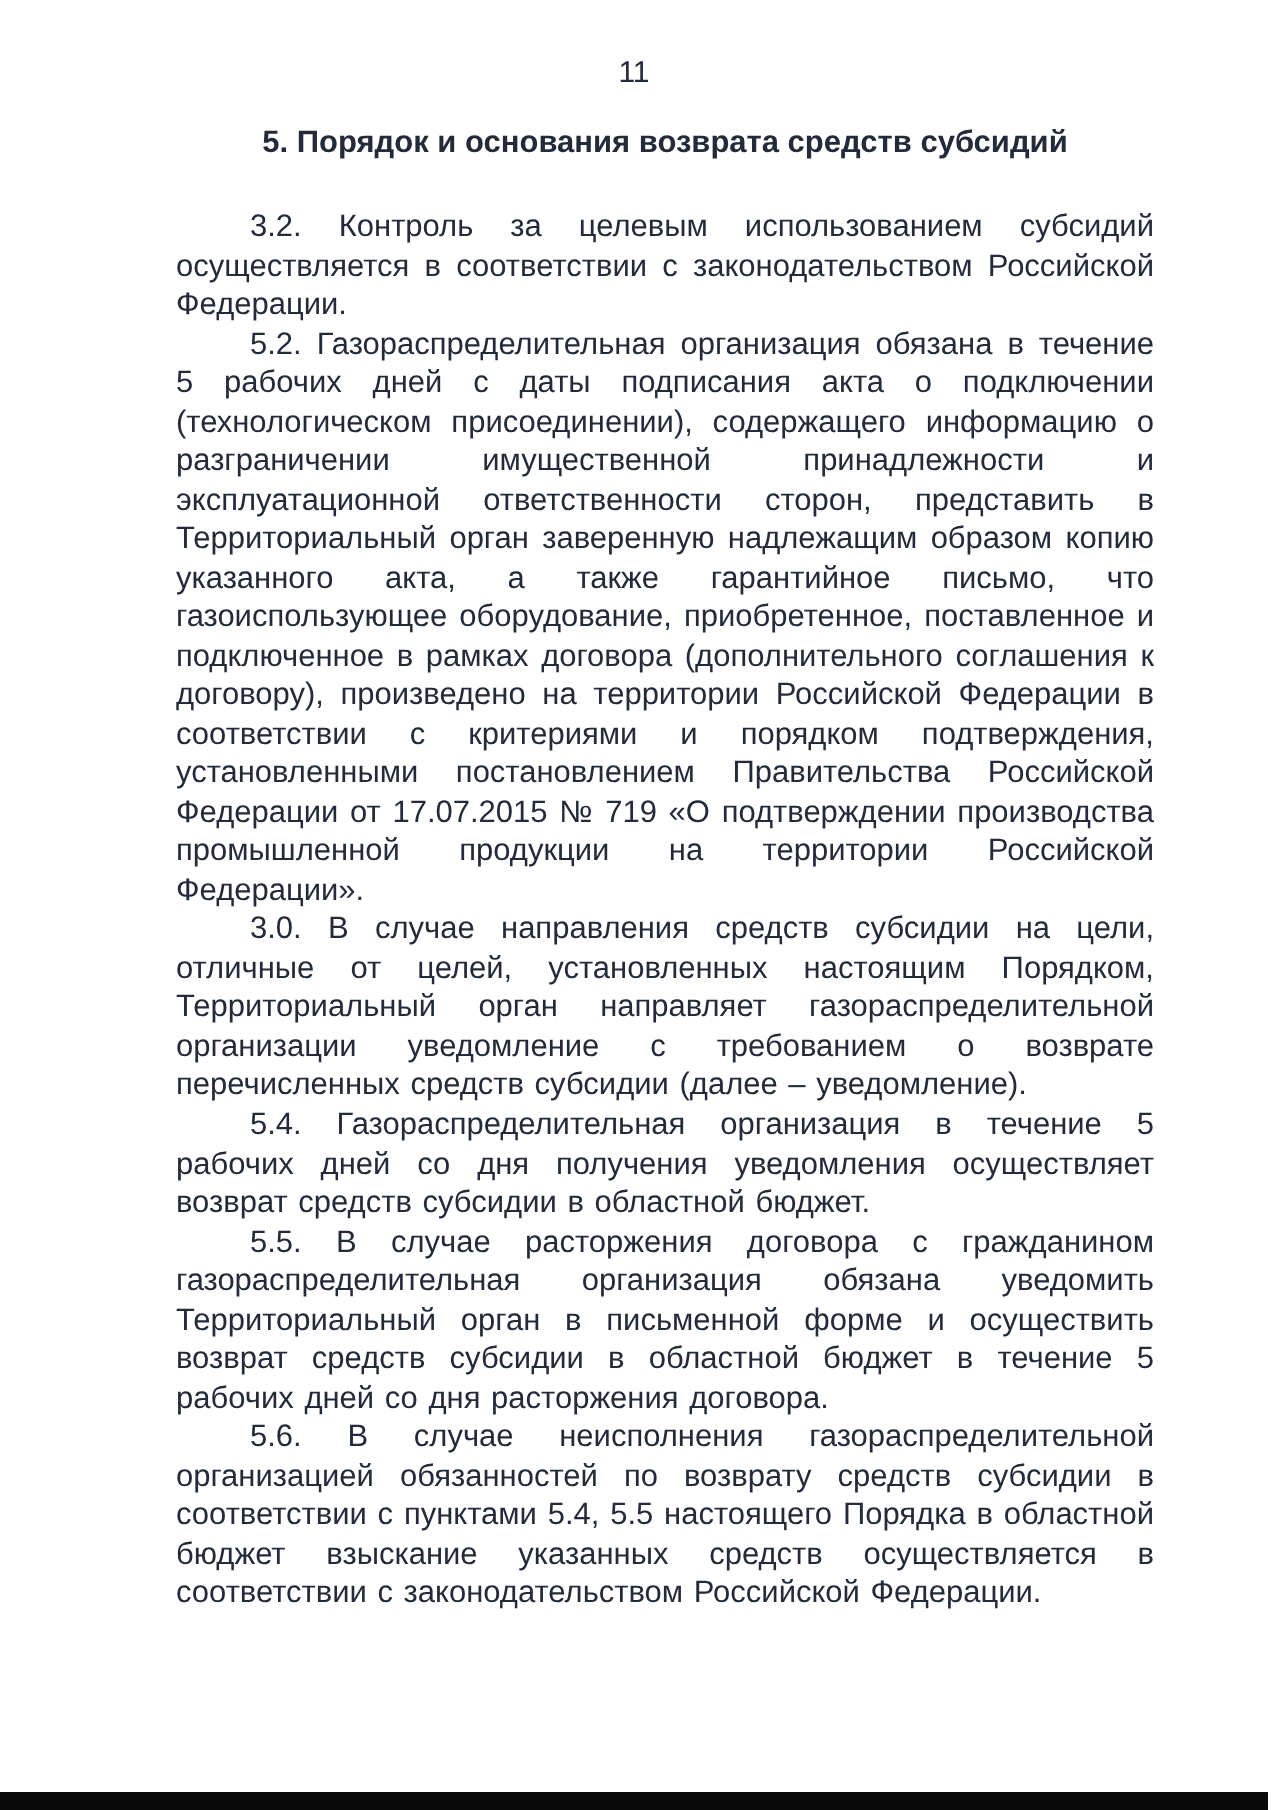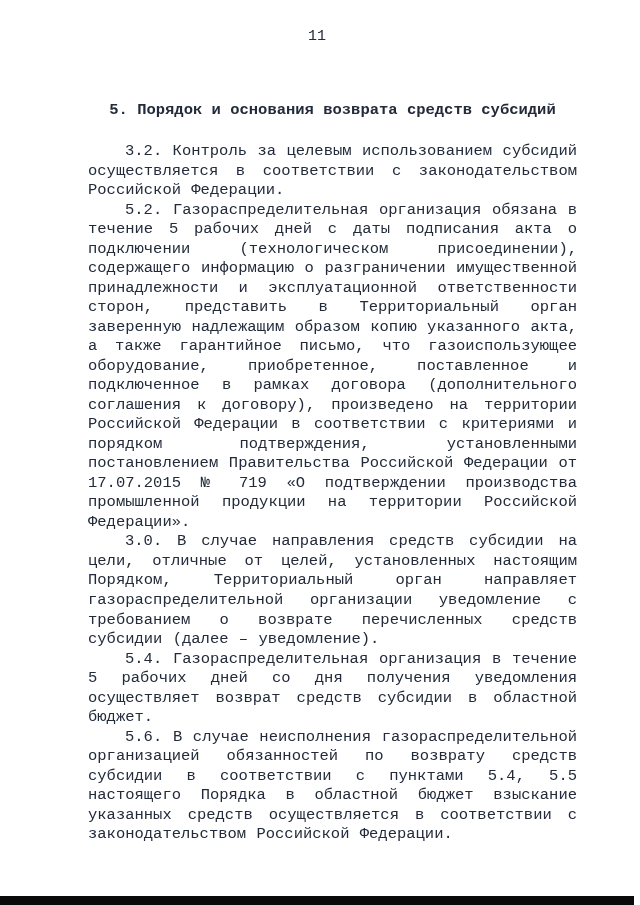--- a/index.html
+++ b/index.html
@@ -6,37 +6,36 @@
     margin: 0;
     padding: 0;
     background: #ffffff;
   }
   .sheet {
     position: relative;
     width: 634px;
     height: 905px;
     background: #ffffff;
     overflow: hidden;
-    font-family: Liberation Mono, monospace;
+    font-family: Liberation Sans, sans-serif;
     color: #232b3a;
   }
   .page-number {
     position: absolute;
     top: 28px;
     left: 0;
     width: 100%;
     text-align: center;
     font-size: 15px;
   }
   .content {
     position: absolute;
     top: 62px;
     left: 88px;
     right: 57px;
-    margin-top: 38px;
   }
   .heading {
     text-align: center;
     font-weight: bold;
     font-size: 15.5px;
     margin: 0 0 22px 0;
     line-height: 1.3;
   }
   .body-text p {
     margin: 0;
@@ -64,20 +63,21 @@
 
   <div class="content">
 
     <h1 class="heading">5. Порядок и основания возврата средств субсидий</h1>
 
     <div class="body-text">
       <p>3.2. Контроль за целевым использованием субсидий осуществляется в соответствии с законодательством Российской Федерации.</p>
       <p>5.2. Газораспределительная организация обязана в течение 5 рабочих дней с даты подписания акта о подключении (технологическом присоединении), содержащего информацию о разграничении имущественной принадлежности и эксплуатационной ответственности сторон, представить в Территориальный орган заверенную надлежащим образом копию указанного акта, а также гарантийное письмо, что газоиспользующее оборудование, приобретенное, поставленное и подключенное в рамках договора (дополнительного соглашения к договору), произведено на территории Российской Федерации в соответствии с критериями и порядком подтверждения, установленными постановлением Правительства Российской Федерации от 17.07.2015 № 719 «О подтверждении производства промышленной продукции на территории Российской Федерации».</p>
       <p>3.0. В случае направления средств субсидии на цели, отличные от целей, установленных настоящим Порядком, Территориальный орган направляет газораспределительной организации уведомление с требованием о возврате перечисленных средств субсидии (далее – уведомление).</p>
       <p>5.4. Газораспределительная организация в течение 5 рабочих дней со дня получения уведомления осуществляет возврат средств субсидии в областной бюджет.</p>
+      <p>5.5. В случае расторжения договора с гражданином газораспределительная организация обязана уведомить Территориальный орган в письменной форме и осуществить возврат средств субсидии в областной бюджет в течение 5 рабочих дней со дня расторжения договора.</p>
       <p>5.6. В случае неисполнения газораспределительной организацией обязанностей по возврату средств субсидии в соответствии с пунктами 5.4, 5.5 настоящего Порядка в областной бюджет взыскание указанных средств осуществляется в соответствии с законодательством Российской Федерации.</p>
     </div>
 
   </div>
 
   <div class="scan-edge"></div>
 
 </div>
 
 </body></html>

